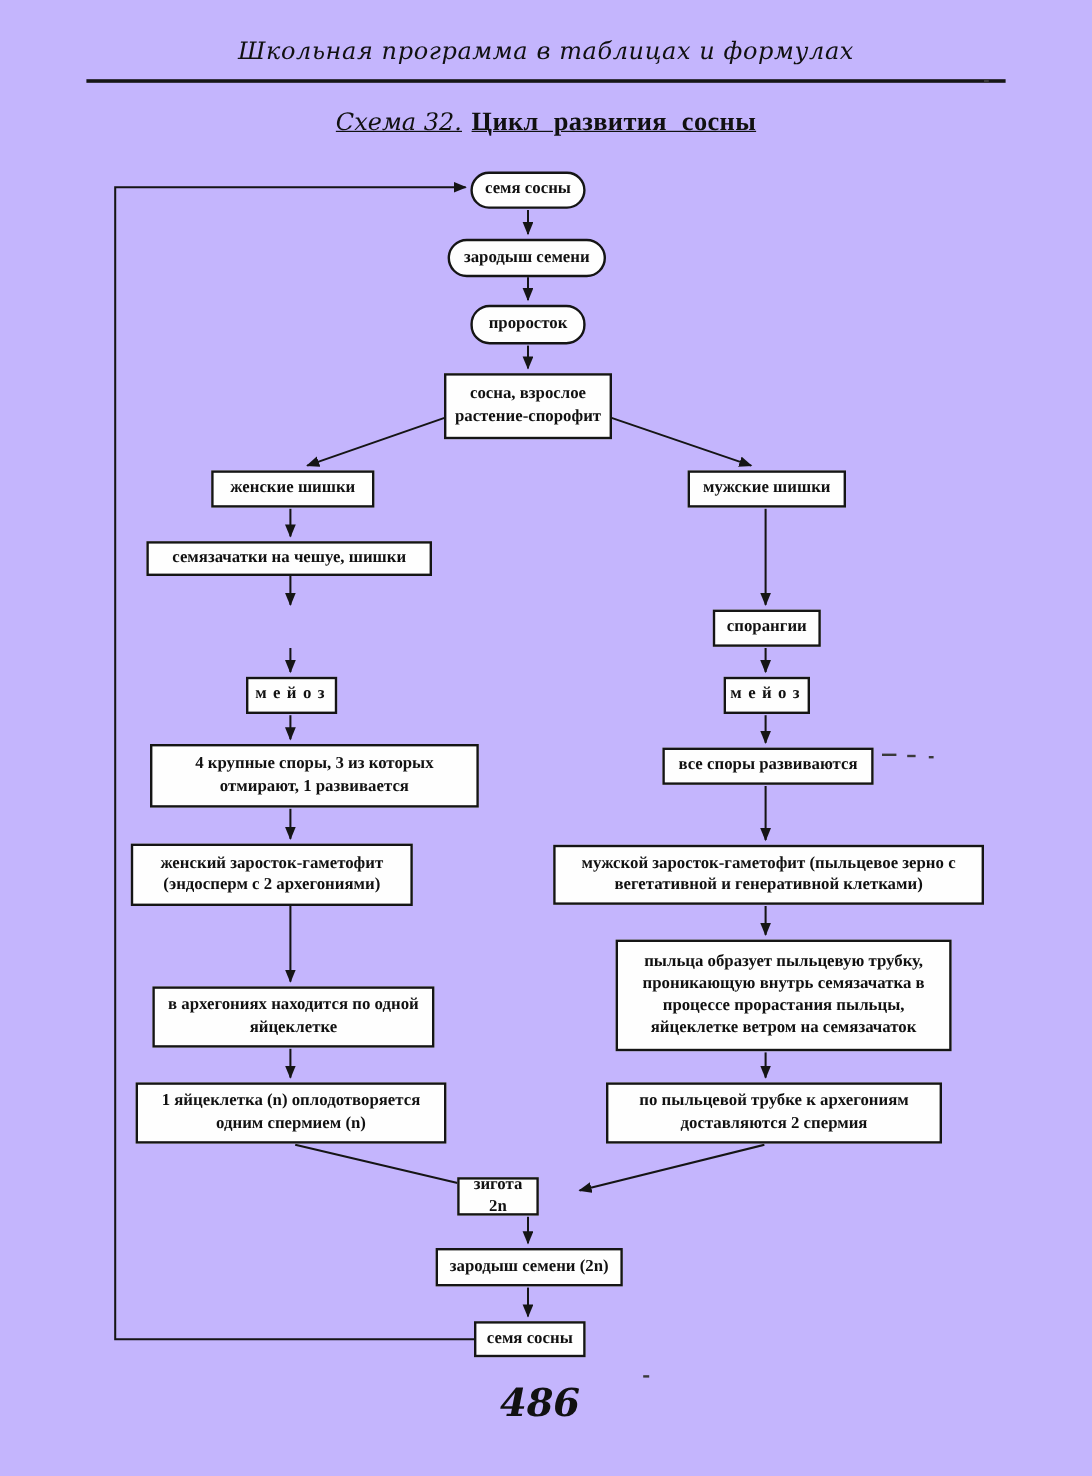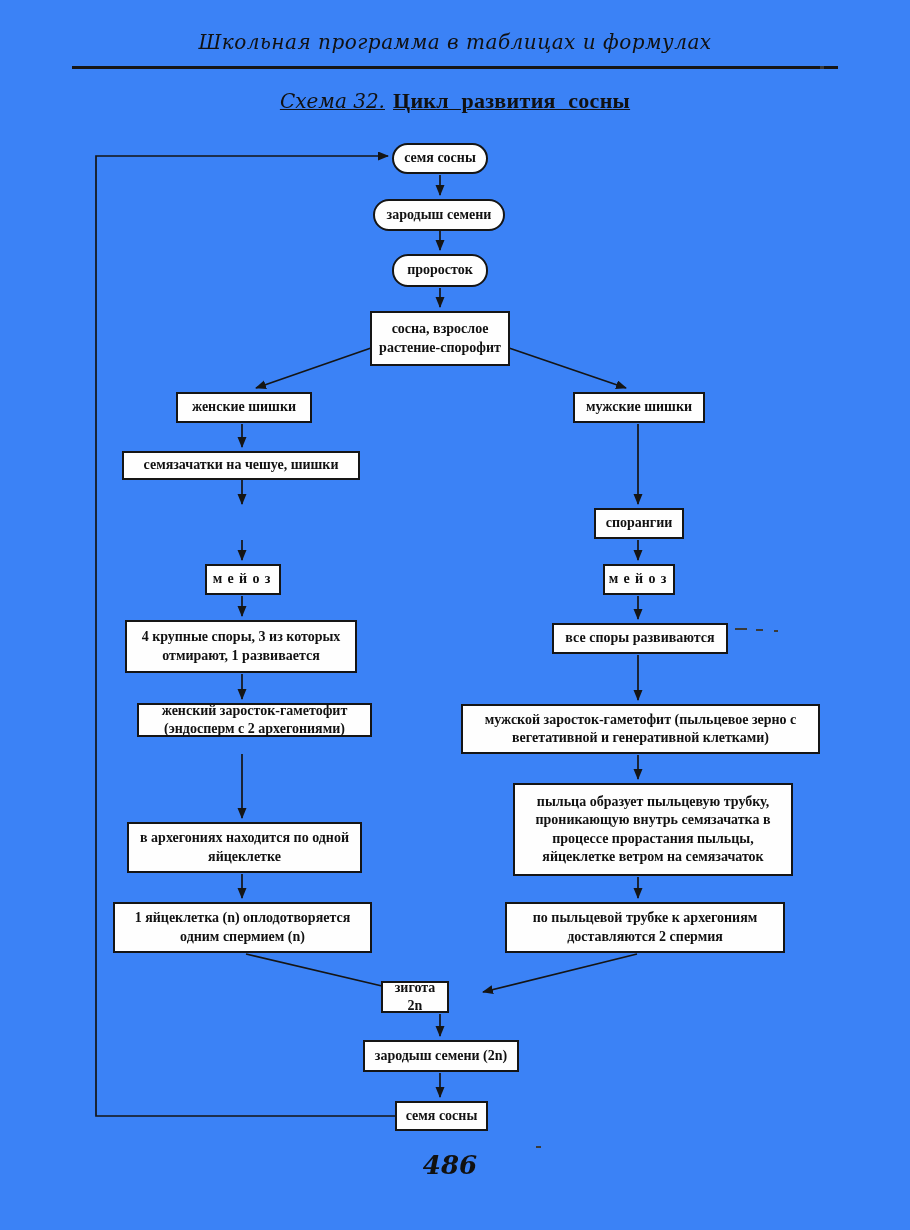--- a/index.html
+++ b/index.html
@@ -1,31 +1,31 @@
 <!DOCTYPE html>
 <html><head>
 <meta charset="utf-8">
 <style>
   html,body{margin:0;padding:0;background:#e8e8e8;}
-  #page{position:relative;width:910px;height:1230px;background:#3b82f6;overflow:hidden;
+  #page{position:relative;width:910px;height:1230px;background:#c4b5fd;overflow:hidden;
         font-family:"Liberation Serif", serif;color:#111;}
   .book-header{position:absolute;top:30px;left:0;width:100%;text-align:center;
         font-family:"DejaVu Serif", serif;font-style:italic;font-size:20px;letter-spacing:.5px;}
   .header-rule{position:absolute;left:72px;top:66px;width:766px;height:3px;background:#161616;}
   .scheme-title{position:absolute;top:88px;left:0;width:100%;text-align:center;white-space:nowrap;text-decoration:underline;}
   .scheme-title .prefix{font-family:"DejaVu Serif", serif;font-style:italic;font-size:20px;margin-right:8px;}
   .scheme-title .main{font-weight:bold;font-size:22px;word-spacing:.3em;letter-spacing:.3px;}
   .node{position:absolute;box-sizing:border-box;border:2px solid #151515;background:#fefefe;
         display:flex;align-items:center;justify-content:center;text-align:center;
         font-weight:bold;font-size:14px;line-height:1.32;padding:1px 4px;}
   .rounded{border-radius:16px;}
   .meiosis{letter-spacing:.38em;padding-left:.45em;}
   .arrows{position:absolute;left:0;top:0;pointer-events:none;}
   .page-number{position:absolute;left:405px;top:1150px;width:90px;text-align:center;
-        font-family:"DejaVu Serif", serif;font-style:italic;font-weight:bold;font-size:26px;}
+        font-family:"DejaVu Serif", serif;font-style:italic;font-weight:bold;font-size:32px;}
   .speckle{position:absolute;background:#3a3a3a;}
 </style>
 </head>
 <body>
 
 <div id="page">
 
   <div class="book-header">Школьная программа в таблицах и формулах</div>
   <div class="header-rule"></div>
 
@@ -69,22 +69,22 @@
   <div class="node rounded" style="left:392px;top:143px;width:96px;height:31px">семя сосны</div>
   <div class="node rounded" style="left:373px;top:199px;width:132px;height:32px">зародыш семени</div>
   <div class="node rounded" style="left:392px;top:254px;width:96px;height:33px">проросток</div>
   <div class="node" style="left:370px;top:311px;width:140px;height:55px">сосна, взрослое растение-спорофит</div>
 
   <div class="node" style="left:176px;top:392px;width:136px;height:31px">женские шишки</div>
   <div class="node" style="left:573px;top:392px;width:132px;height:31px">мужские шишки</div>
 
   <div class="node" style="left:122px;top:451px;width:238px;height:29px">семязачатки на чешуе, шишки</div>
   <div class="node meiosis" style="left:205px;top:564px;width:76px;height:31px">мейоз</div>
-  <div class="node" style="left:125px;top:620px;width:232px;height:53px">4 крупные споры, 3 из которых отмирают, 1 развивается</div>
-  <div class="node" style="left:137px;top:703px;width:235px;height:34px">женский заросток-гаметофит (эндосперм с 2 архегониями)</div>
+  <div class="node" style="left:125px;top:620px;width:274px;height:53px">4 крупные споры, 3 из которых отмирают, 1 развивается</div>
+  <div class="node" style="left:109px;top:703px;width:235px;height:52px">женский заросток-гаметофит (эндосперм с 2 архегониями)</div>
   <div class="node" style="left:127px;top:822px;width:235px;height:51px">в архегониях находится по одной яйцеклетке</div>
   <div class="node" style="left:113px;top:902px;width:259px;height:51px">1 яйцеклетка (n) оплодотворяется одним спермием (n)</div>
 
   <div class="node" style="left:594px;top:508px;width:90px;height:31px">спорангии</div>
   <div class="node meiosis" style="left:603px;top:564px;width:72px;height:31px">мейоз</div>
   <div class="node" style="left:552px;top:623px;width:176px;height:31px">все споры развиваются</div>
   <div class="node" style="left:461px;top:704px;width:359px;height:50px">мужской заросток-гаметофит (пыльцевое зерно с вегетативной и генеративной клетками)</div>
   <div class="node" style="left:513px;top:783px;width:280px;height:93px">пыльца образует пыльцевую трубку, проникающую внутрь семязачатка в процессе прорастания пыльцы, яйцеклетке ветром на семязачаток</div>
   <div class="node" style="left:505px;top:902px;width:280px;height:51px">по пыльцевой трубке к архегониям доставляются 2 спермия</div>
 

